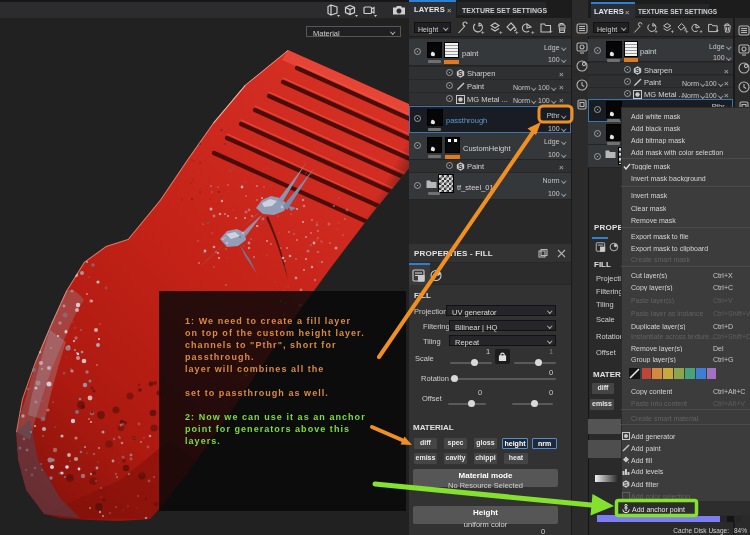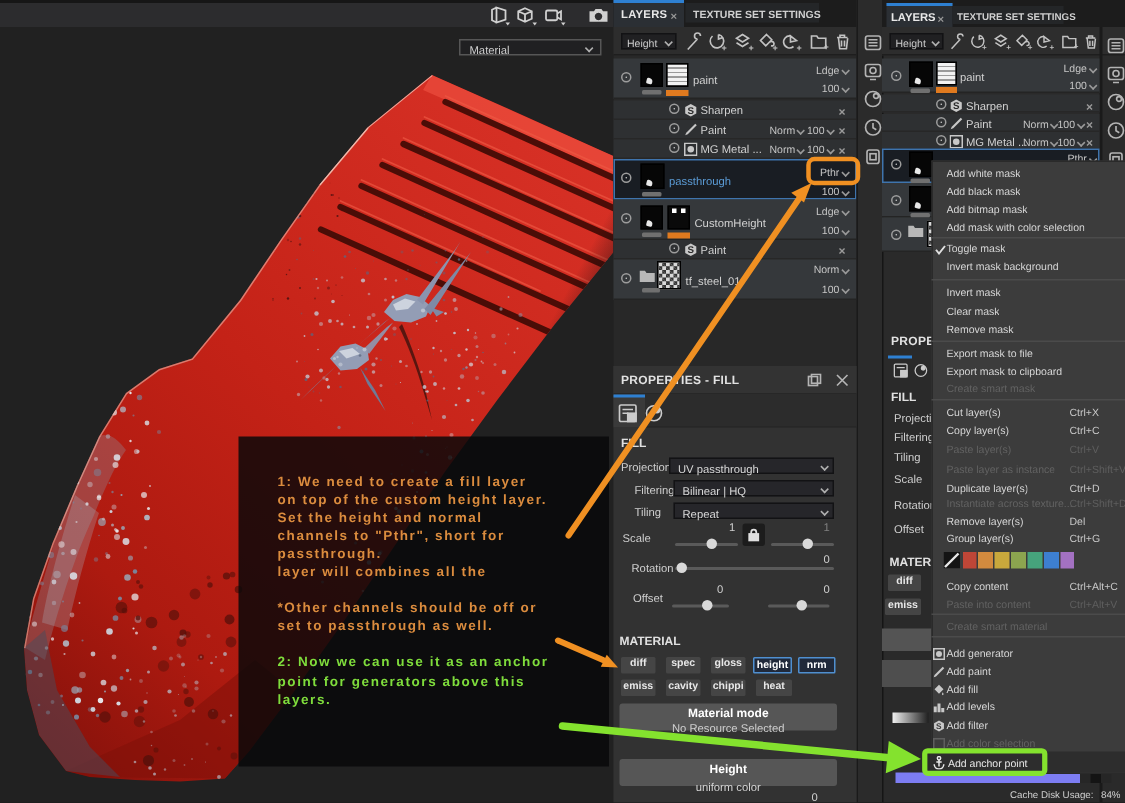--- a/index.html
+++ b/index.html
@@ -586,26 +586,24 @@
 <polygon points="288,50 340,73 400,100 409,104 409,168 370,216 332,266 297,314 263,364 230,413 196,461 166,501 150,519 120,521 90,520 60,518 44,514 26,490 18,460 16,432 22,399 35,362 51,324 66,291 84,262 106,246 128,239 160,200 187,160 213,123 245,85" fill="url(#shade)"></polygon>
 <polygon points="16,432 18,460 26,490 44,514 80,518 60,498 38,460 30,420" fill="#474c5c" opacity="0.5"></polygon>
 <polyline points="245,85 213,123 187,160 160,200 128,239 106,246 84,262 66,291 51,324 35,362 22,399 16,432" fill="none" stroke="#efc6b8" stroke-width="2" opacity="0.55"></polyline>
 <polyline points="288,50 245,85 213,123" fill="none" stroke="#f6d8cc" stroke-width="1.5" opacity="0.7"></polyline>
 </g>
 </svg>
 <div class="a" style="left:159px;top:291px;width:247px;height:220px;background:rgba(8,8,10,0.84)">
 <div class="a" style="left:26px;top:24px;font-size:9px;font-weight:bold;letter-spacing:1.05px;color:#db8c3e;line-height:12.05px;white-space:nowrap">
       <div style="height:12.05px">1:  We need to create a fill layer</div>
       <div style="height:12.05px">on top of the custom height layer.</div>
-      <div style="height:12.05px">Set the height and normal</div>
       <div style="height:12.05px">channels to "Pthr", short for</div>
       <div style="height:12.05px">passthrough.</div>
       <div style="height:12.05px">layer will combines all the</div>
       <div style="height:12.05px"></div>
-      <div style="height:12.05px">*Other channels should be off or</div>
       <div style="height:12.05px">set to passthrough as well.</div>
       <div style="height:12.05px"></div>
       <div style="height:12.05px;color:#7fdd3c">2: Now we can use it as an anchor</div>
       <div style="height:12.05px;color:#7fdd3c">point for generators above this</div>
       <div style="height:12.05px;color:#7fdd3c">layers.</div>
     </div>
 </div>
 <div class="a" style="left:409px;top:0;width:162px;height:535px;background:#282828"></div>
 <div class="a" style="left:409px;top:0;width:162px;height:18px;background:#1c1c1c"></div>
 <div class="a" style="left:409px;top:0;width:47px;height:18px;background:#2b2f34;border-top:2px solid #2e80d2"></div>
@@ -751,21 +749,21 @@
       <line x1="3" y1="4" x2="10" y2="4"></line>
       <line x1="3" y1="6.5" x2="7" y2="6.5"></line>
       <rect x="6.5" y="6.5" width="5.5" height="5.5" fill="#cccccc"></rect>
       <circle cx="24" cy="6.5" r="5"></circle>
       <circle cx="26" cy="4.5" r="1.6" fill="#cccccc"></circle>
     </g>
   </svg>
 <span class="a t b" style="left:414px;top:292px;font-size:8px;color:#e0e0e0">FILL</span>
 <span class="a plabel" style="left:414px;top:308px">Projection</span>
 <div class="dd" style="left:446px;top:305px;width:110px;height:11px">
-    <span class="a" style="left:5px;top:2.5px">UV passthrough</span>
+    <span class="a" style="left:5px;top:2.5px">UV generator</span>
     <span class="cv a" style="right:4px;top:3px"></span>
   </div>
 <span class="a plabel" style="left:423px;top:323px">Filtering</span>
 <div class="dd" style="left:449px;top:320px;width:107px;height:11px">
     <span class="a" style="left:5px;top:2.5px">Bilinear | HQ</span>
     <span class="cv a" style="right:4px;top:3px"></span>
   </div>
 <span class="a plabel" style="left:423px;top:338px">Tiling</span>
 <div class="dd" style="left:449px;top:335px;width:107px;height:11px">
     <span class="a" style="left:5px;top:2.5px">Repeat</span>

